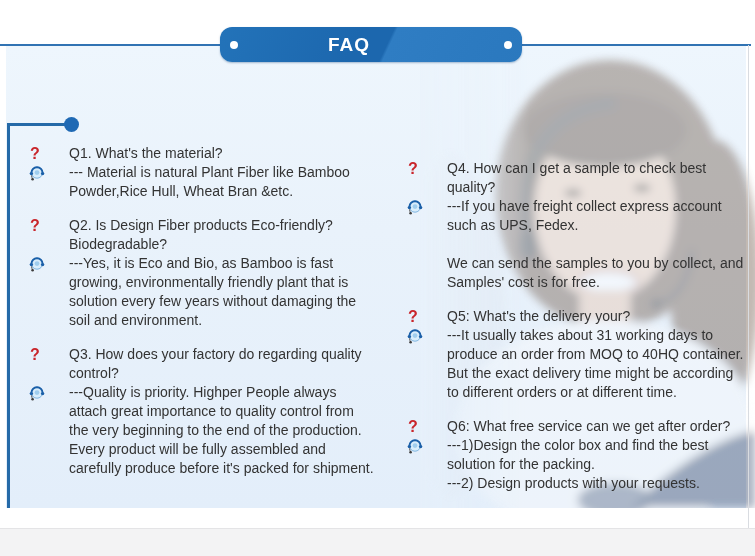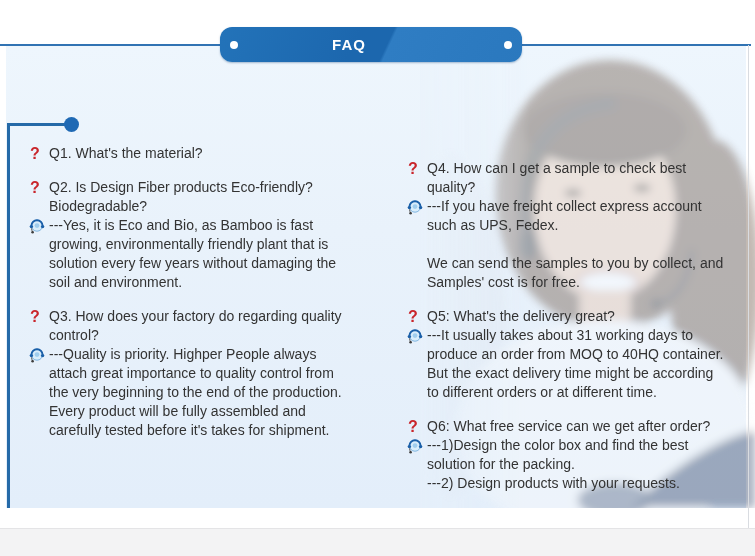--- a/index.html
+++ b/index.html
@@ -28,21 +28,21 @@
   
   .banner{
     position:absolute;left:220px;top:27px;width:302px;height:35px;
     border-radius:12px;
     background:linear-gradient(115deg,#2373b9 0%,#1c67ae 45%,#1c67ae 55%,#2f7dc3 56%,#2a78be 100%);
     box-shadow:0 1px 2px rgba(20,70,120,.35);
     z-index:5;
     display:flex;align-items:center;justify-content:center;
   }
   .banner-title{
-    color:#ffffff;font-size:15px;font-weight:bold;letter-spacing:1px;
+    color:#ffffff;font-size:19px;font-weight:bold;letter-spacing:1px;
     padding-right:44px; 
   }
   .banner .dot{
     position:absolute;top:13.5px;width:8px;height:8px;border-radius:50%;
     background:#ffffff;
   }
   .banner .dot.left{left:10px;}
   .banner .dot.right{right:10px;}
   
   .accent-v{
@@ -71,21 +71,21 @@
   .col-left{left:28px;top:144px;width:366px;}
   .col-right{left:406px;top:159px;width:346px;}
   .faq-item{margin-bottom:15px;}
   .row{display:grid;grid-template-columns:21px 1fr;align-items:start;}
   .q-mark{
     color:var(--accent-red,#c9252b);
     font-weight:bold;font-size:16px;line-height:19px;
     padding-left:2px;
   }
   .headset{display:block;width:18px;height:18px;margin-top:1px;}
-  .q-text,.a-text{white-space:pre-line;}
+  .q-text,.a-text{white-space:pre-line;margin-left:20px;}
   
   .footer-strip{
     position:absolute;left:0;top:528px;width:755px;height:28px;
     background:#f3f3f4;border-top:1px solid #e4e4e6;
     z-index:2;
   }
   .right-edge{
     position:absolute;left:748px;top:45px;width:1px;height:487px;
     background:#d9dce1;z-index:2;
   }
@@ -138,20 +138,35 @@
     <span class="banner-title">FAQ</span>
     <span class="dot right"></span>
   </div>
 
   <div class="col col-left" id="col-left">
   <div class="faq-item">
     <div class="row">
       <span class="q-mark">?</span>
       <div class="q-text">Q1. What's the material?</div>
     </div>
+    <div class="row">
+      <span class="headset">
+        <svg viewBox="0 0 18 18" width="18" height="18">
+          <circle cx="9" cy="8.6" r="5.6" fill="#d9edfb" stroke="#7fb5e0" stroke-width="1"></circle>
+          <path d="M 3.4,8.8 A 5.6,5.6 0 0 1 14.6,8.8" fill="none" stroke="#1a5fa8" stroke-width="2"></path>
+          <circle cx="3.4" cy="9.6" r="1.7" fill="#1a5fa8"></circle>
+          <circle cx="14.6" cy="9.6" r="1.7" fill="#1a5fa8"></circle>
+          <circle cx="9" cy="8.6" r="2.4" fill="#9fcdee"></circle>
+          <circle cx="4.6" cy="15.2" r="1.3" fill="#3c3c3c"></circle>
+          <path d="M 3.6,11.4 C 3.8,13 4,14 4.6,15" fill="none" stroke="#3c3c3c" stroke-width="0.9"></path>
+        </svg>
+      </span>
+      <div class="a-text">--- Material is natural Plant Fiber like Bamboo
+Powder,Rice Hull, Wheat Bran &amp;etc.</div>
+    </div>
   </div>
 
   <div class="faq-item">
     <div class="row">
       <span class="q-mark">?</span>
       <div class="q-text">Q2. Is Design Fiber products Eco-friendly?
 Biodegradable?</div>
     </div>
     <div class="row">
       <span class="headset">
@@ -187,21 +202,21 @@
           <circle cx="14.6" cy="9.6" r="1.7" fill="#1a5fa8"></circle>
           <circle cx="9" cy="8.6" r="2.4" fill="#9fcdee"></circle>
           <circle cx="4.6" cy="15.2" r="1.3" fill="#3c3c3c"></circle>
           <path d="M 3.6,11.4 C 3.8,13 4,14 4.6,15" fill="none" stroke="#3c3c3c" stroke-width="0.9"></path>
         </svg>
       </span>
       <div class="a-text">---Quality is priority. Highper People always
 attach great importance to quality control from
 the very beginning to the end of the production.
 Every product will be fully assembled and
-carefully tested before it's takes for shipment.</div>
+carefully produce before it's packed for shipment.</div>
     </div>
   </div>
 </div>
   <div class="col col-right" id="col-right">
   <div class="faq-item">
     <div class="row">
       <span class="q-mark">?</span>
       <div class="q-text">Q4. How can I get a sample to check best
 quality?</div>
     </div>
@@ -221,21 +236,21 @@
 such as UPS, Fedex.
 
 We can send the samples to you by collect, and
 Samples' cost is for free.</div>
     </div>
   </div>
 
   <div class="faq-item">
     <div class="row">
       <span class="q-mark">?</span>
-      <div class="q-text">Q5: What's the delivery great?</div>
+      <div class="q-text">Q5: What's the delivery your?</div>
     </div>
     <div class="row">
       <span class="headset">
         <svg viewBox="0 0 18 18" width="18" height="18">
           <circle cx="9" cy="8.6" r="5.6" fill="#d9edfb" stroke="#7fb5e0" stroke-width="1"></circle>
           <path d="M 3.4,8.8 A 5.6,5.6 0 0 1 14.6,8.8" fill="none" stroke="#1a5fa8" stroke-width="2"></path>
           <circle cx="3.4" cy="9.6" r="1.7" fill="#1a5fa8"></circle>
           <circle cx="14.6" cy="9.6" r="1.7" fill="#1a5fa8"></circle>
           <circle cx="9" cy="8.6" r="2.4" fill="#9fcdee"></circle>
           <circle cx="4.6" cy="15.2" r="1.3" fill="#3c3c3c"></circle>

